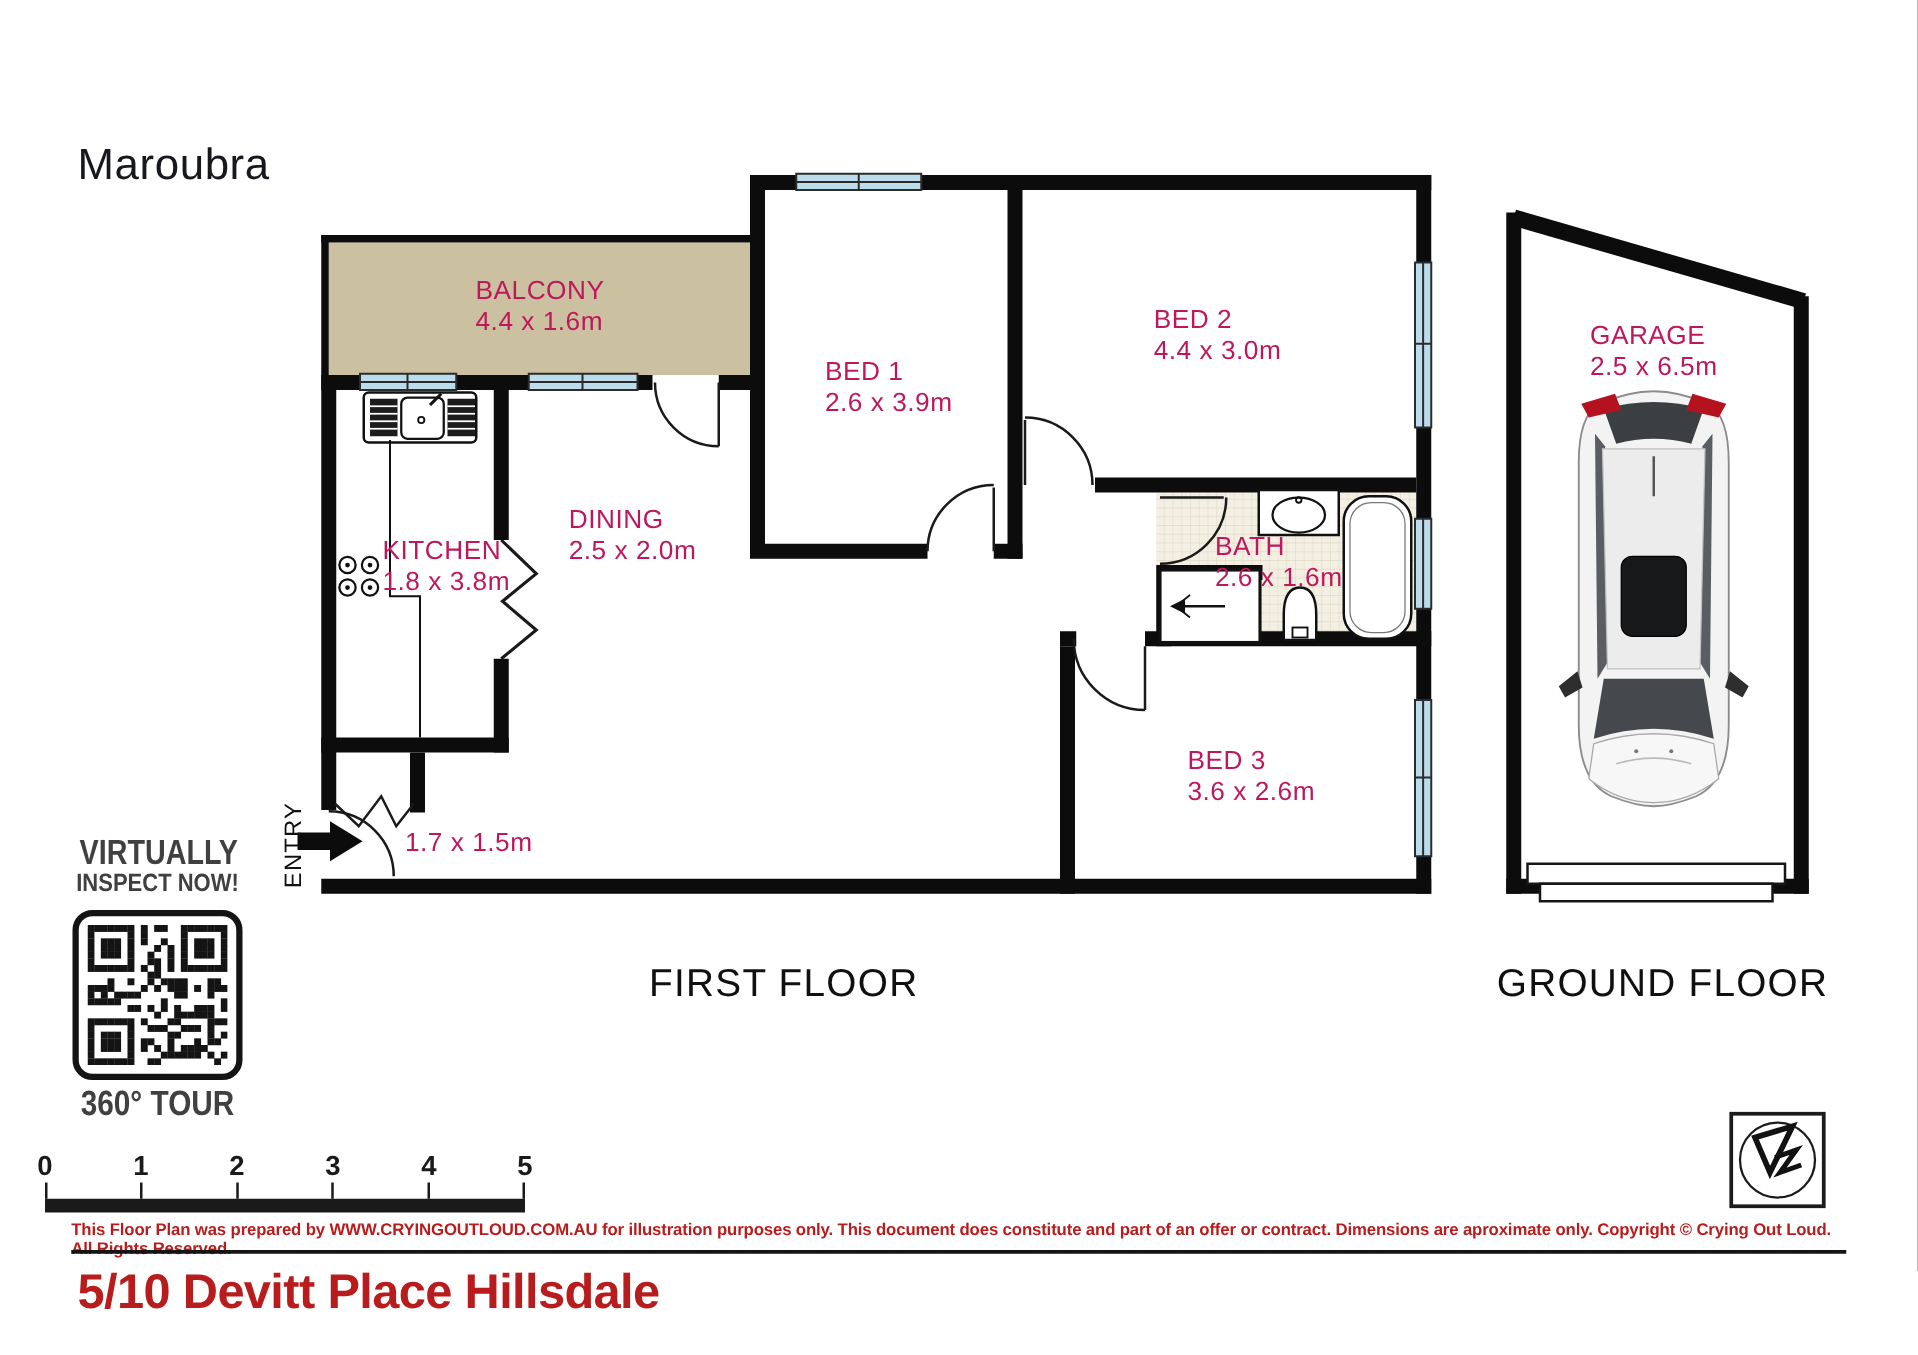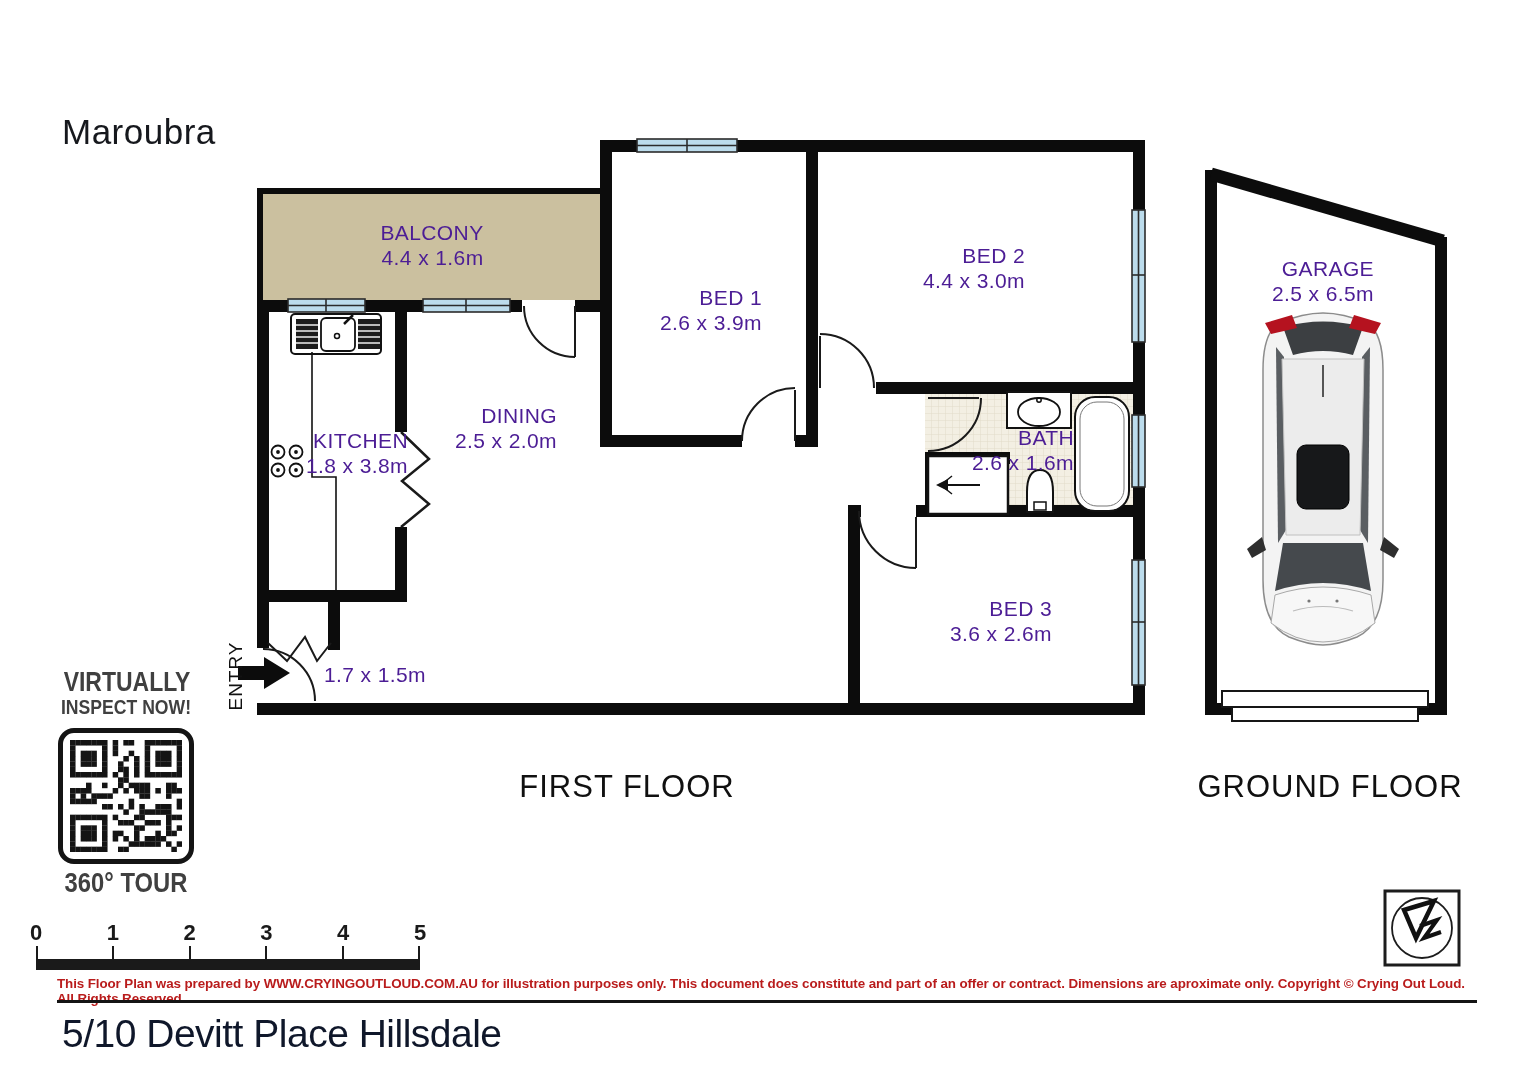--- a/index.html
+++ b/index.html
@@ -4,40 +4,40 @@
 <style>
   html,body{margin:0;padding:0;background:#888;}
   .page{position:relative;width:1534px;height:1084px;background:#ffffff;overflow:hidden;
         font-family:"Liberation Sans",sans-serif;color:#111;margin:0 auto;}
   .abs{position:absolute;}
   
   .brand{left:68px;top:34px;font-family:"Liberation Serif",serif;font-weight:bold;
          font-size:66px;color:#e32430;letter-spacing:0px;}
   .office{left:62px;top:112px;font-size:35px;color:#16181d;letter-spacing:0.5px;text-align:right;}
   
-  .room-label{transform:translate(-50%,-50%);text-align:right;white-space:nowrap;
-              font-size:21px;line-height:25px;color:#4c1d95;letter-spacing:0.4px;}
+  .room-label{transform:translate(-50%,-50%);text-align:left;white-space:nowrap;
+              font-size:21px;line-height:25px;color:#be185d;letter-spacing:0.4px;}
   .entry-label{transform:translate(-50%,-50%) rotate(-90deg);font-size:19px;letter-spacing:1px;color:#111;}
   .floor-label{transform:translate(-50%,-50%);font-size:31px;letter-spacing:1px;color:#101010;white-space:nowrap;}
   
   .promo{left:50px;top:668px;width:152px;text-align:center;color:#404040;}
   .promo .l1{font-size:28px;font-weight:900;transform:scaleX(.82);letter-spacing:0px;line-height:28px;}
   .promo .l2{font-size:20px;font-weight:900;transform:scaleX(.88);line-height:22px;}
   .qr-box{width:112px;height:112px;margin:10px auto 4px auto;border:5px solid #141414;
           border-radius:16px;padding:7px;background:#fff;}
   .promo .tour{font-size:28px;font-weight:900;transform:scaleX(.85);line-height:30px;margin-top:2px;}
   
   .scalebar{left:36px;top:922px;width:384px;height:50px;}
   .scalebar .bar{position:absolute;left:0;right:0;bottom:2px;height:11px;background:#1a1a1a;}
   .scalebar .tick{position:absolute;width:2px;height:13px;background:#1a1a1a;bottom:13px;}
   .scalebar .num{position:absolute;top:-2px;transform:translateX(-50%);font-size:22px;font-weight:600;color:#1a1a1a;}
   
   .disclaimer{left:57px;top:976px;width:1420px;font-size:13.4px;font-weight:700;color:#b91c1c;letter-spacing:-0.1px;}
   .rule{left:57px;top:1000px;width:1420px;border-top:3px solid #141414;height:0;}
-  .address{left:62px;top:1012px;font-size:39px;font-weight:400;color:#0f172a;letter-spacing:-0.5px;}
+  .address{left:62px;top:1012px;font-size:39px;font-weight:700;color:#b91c1c;letter-spacing:-0.5px;}
   svg{display:block;}
 </style>
 </head>
 <body>
 
 <div class="page">
 
   <div class="abs office">Maroubra</div>
 
   <svg class="abs" style="left:0;top:0" width="1534" height="1084" viewBox="0 0 1534 1084">

